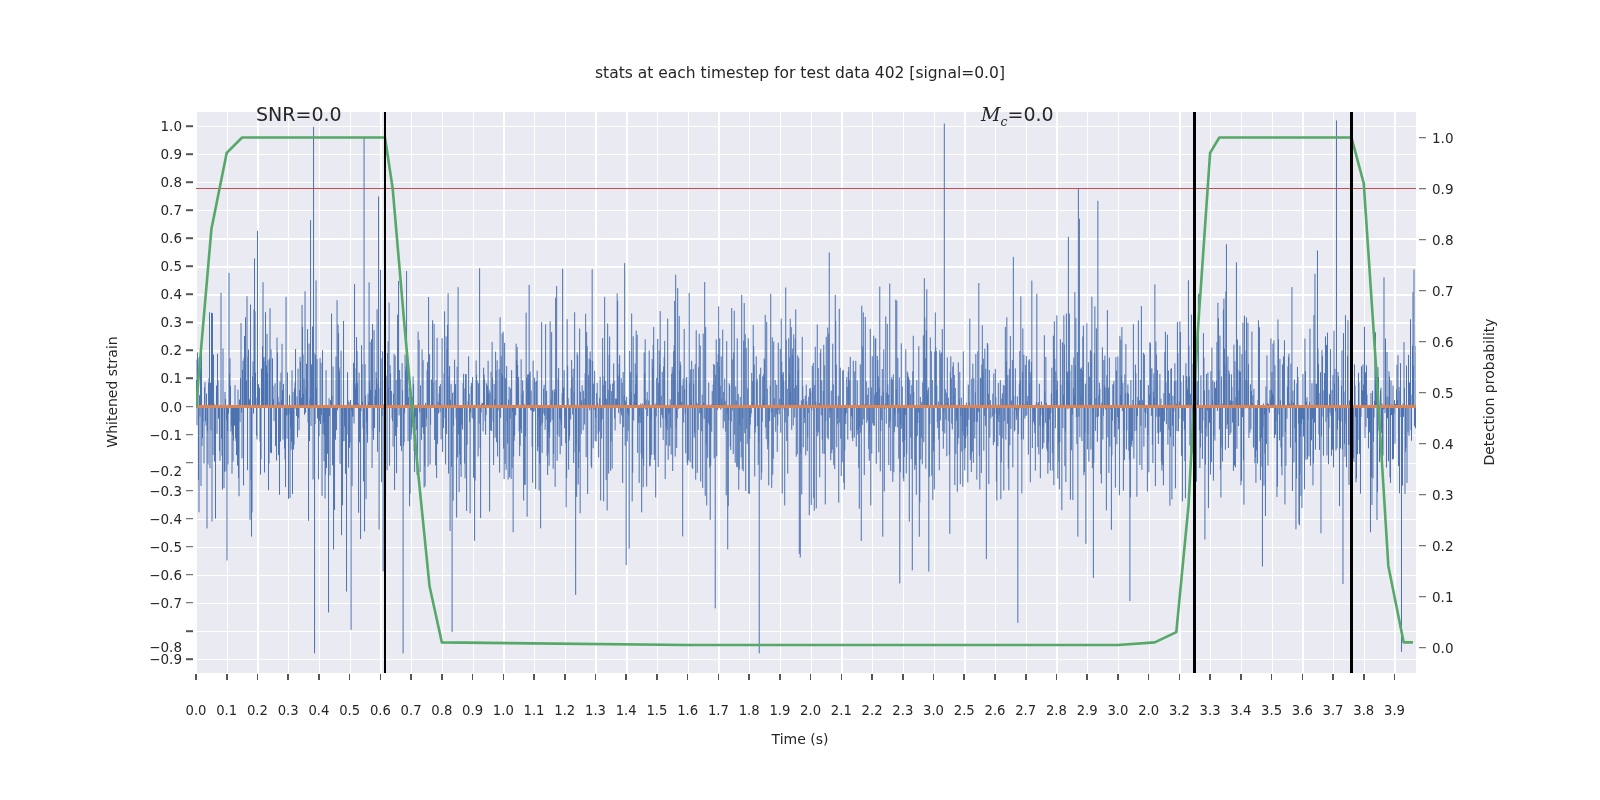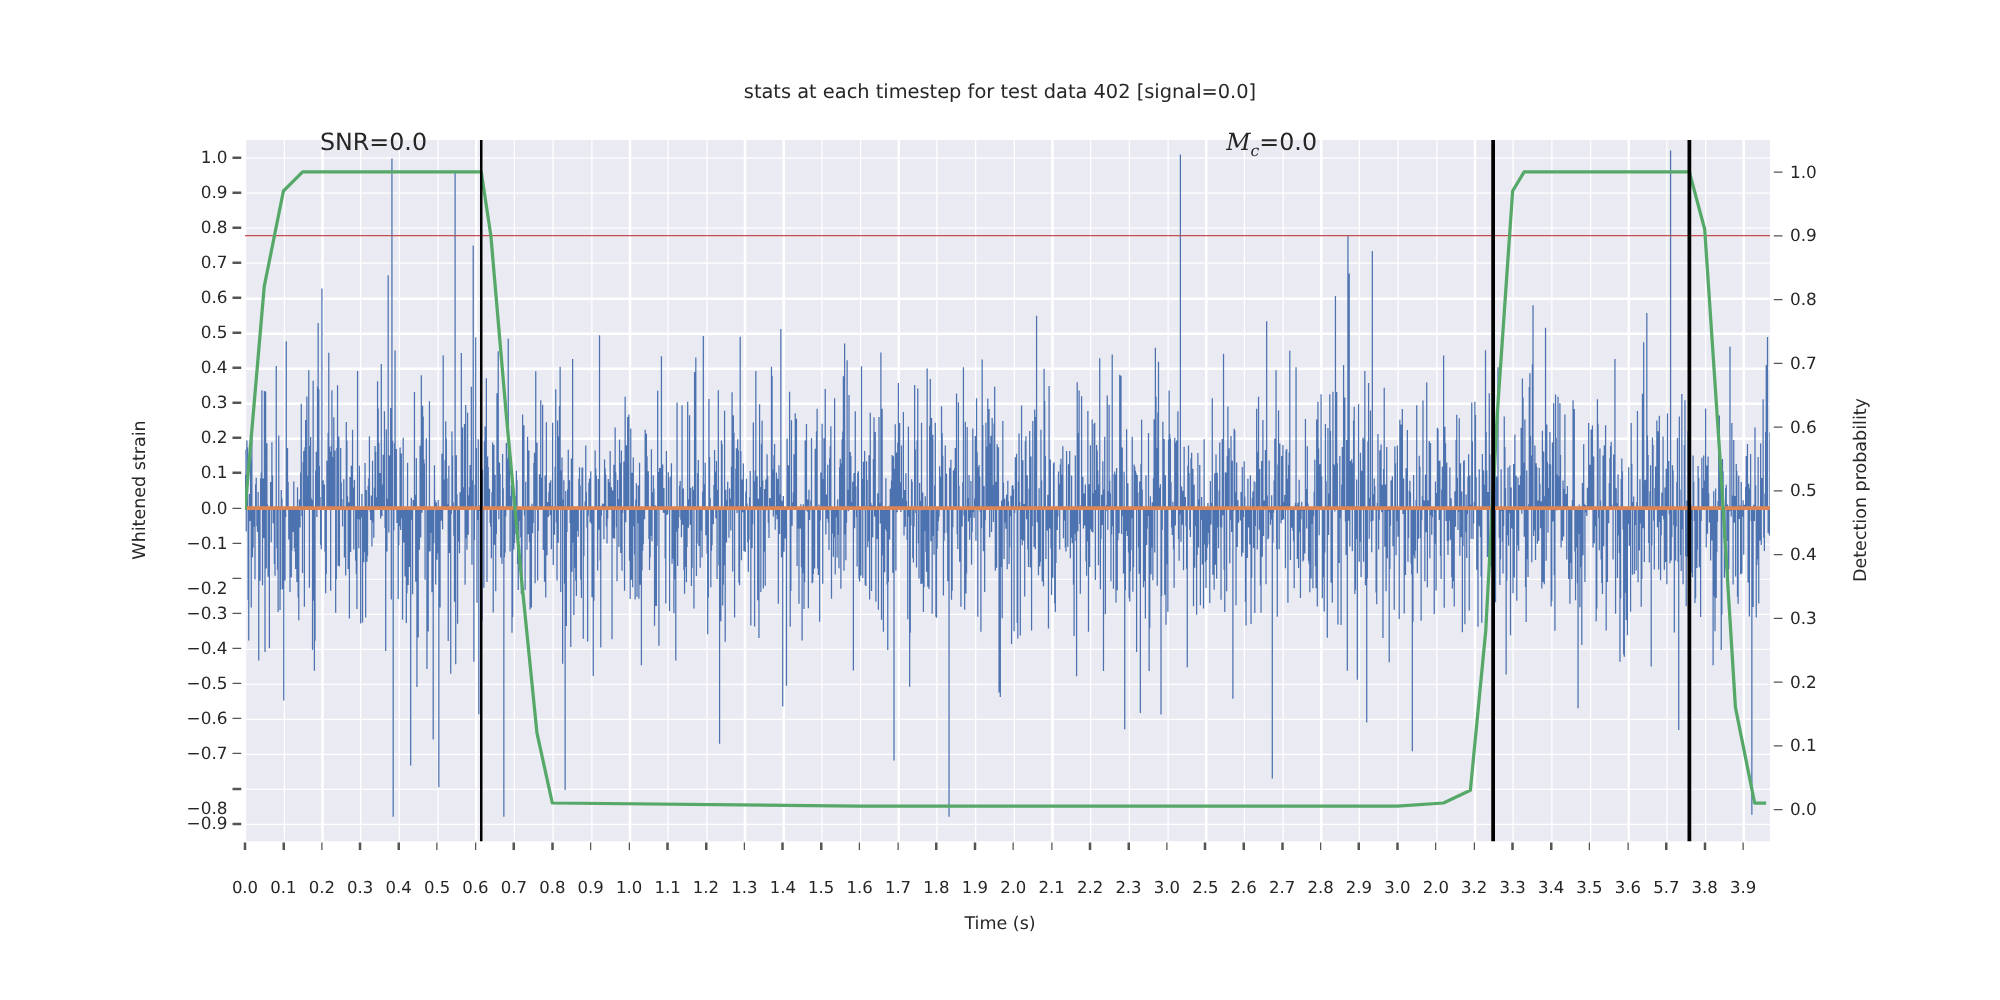--- a/index.html
+++ b/index.html
@@ -312,21 +312,21 @@
       <div class="tick-x" style="left: 1179.38px;">3.2</div>
       <div class="tick-mark-x" style="left: 1178.58px;"></div>
       <div class="tick-x" style="left: 1210.11px;">3.3</div>
       <div class="tick-mark-x" style="left: 1209.31px;"></div>
       <div class="tick-x" style="left: 1240.84px;">3.4</div>
       <div class="tick-mark-x" style="left: 1240.04px;"></div>
       <div class="tick-x" style="left: 1271.57px;">3.5</div>
       <div class="tick-mark-x" style="left: 1270.77px;"></div>
       <div class="tick-x" style="left: 1302.3px;">3.6</div>
       <div class="tick-mark-x" style="left: 1301.5px;"></div>
-      <div class="tick-x" style="left: 1333.03px;">5.7</div>
+      <div class="tick-x" style="left: 1333.03px;">3.7</div>
       <div class="tick-mark-x" style="left: 1332.23px;"></div>
       <div class="tick-x" style="left: 1363.76px;">3.8</div>
       <div class="tick-mark-x" style="left: 1362.96px;"></div>
       <div class="tick-x" style="left: 1394.49px;">3.9</div>
       <div class="tick-mark-x" style="left: 1393.69px;"></div>
     </div>
 
   <div class="axis-label-x">Time (s)</div>
   <div class="axis-label-y-left">Whitened strain</div>
   <div class="axis-label-y-right">Detection probability</div>

